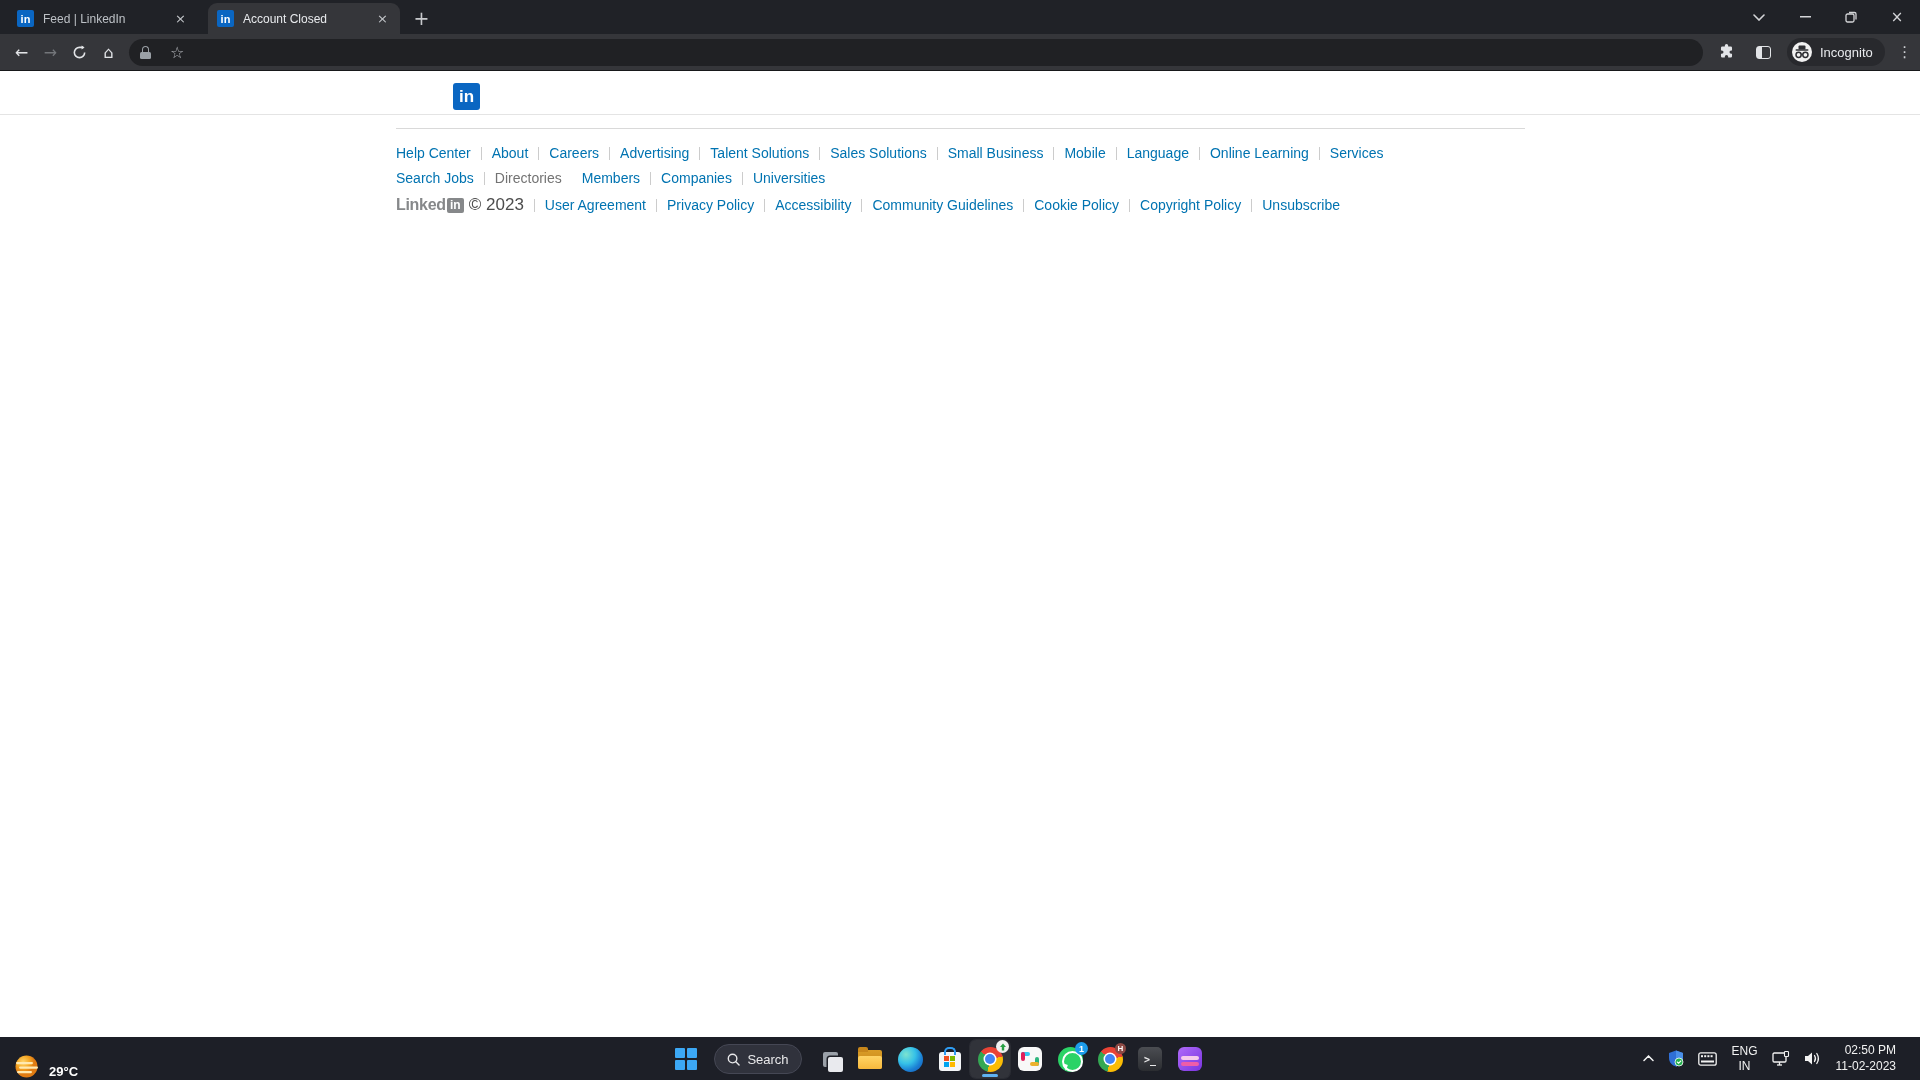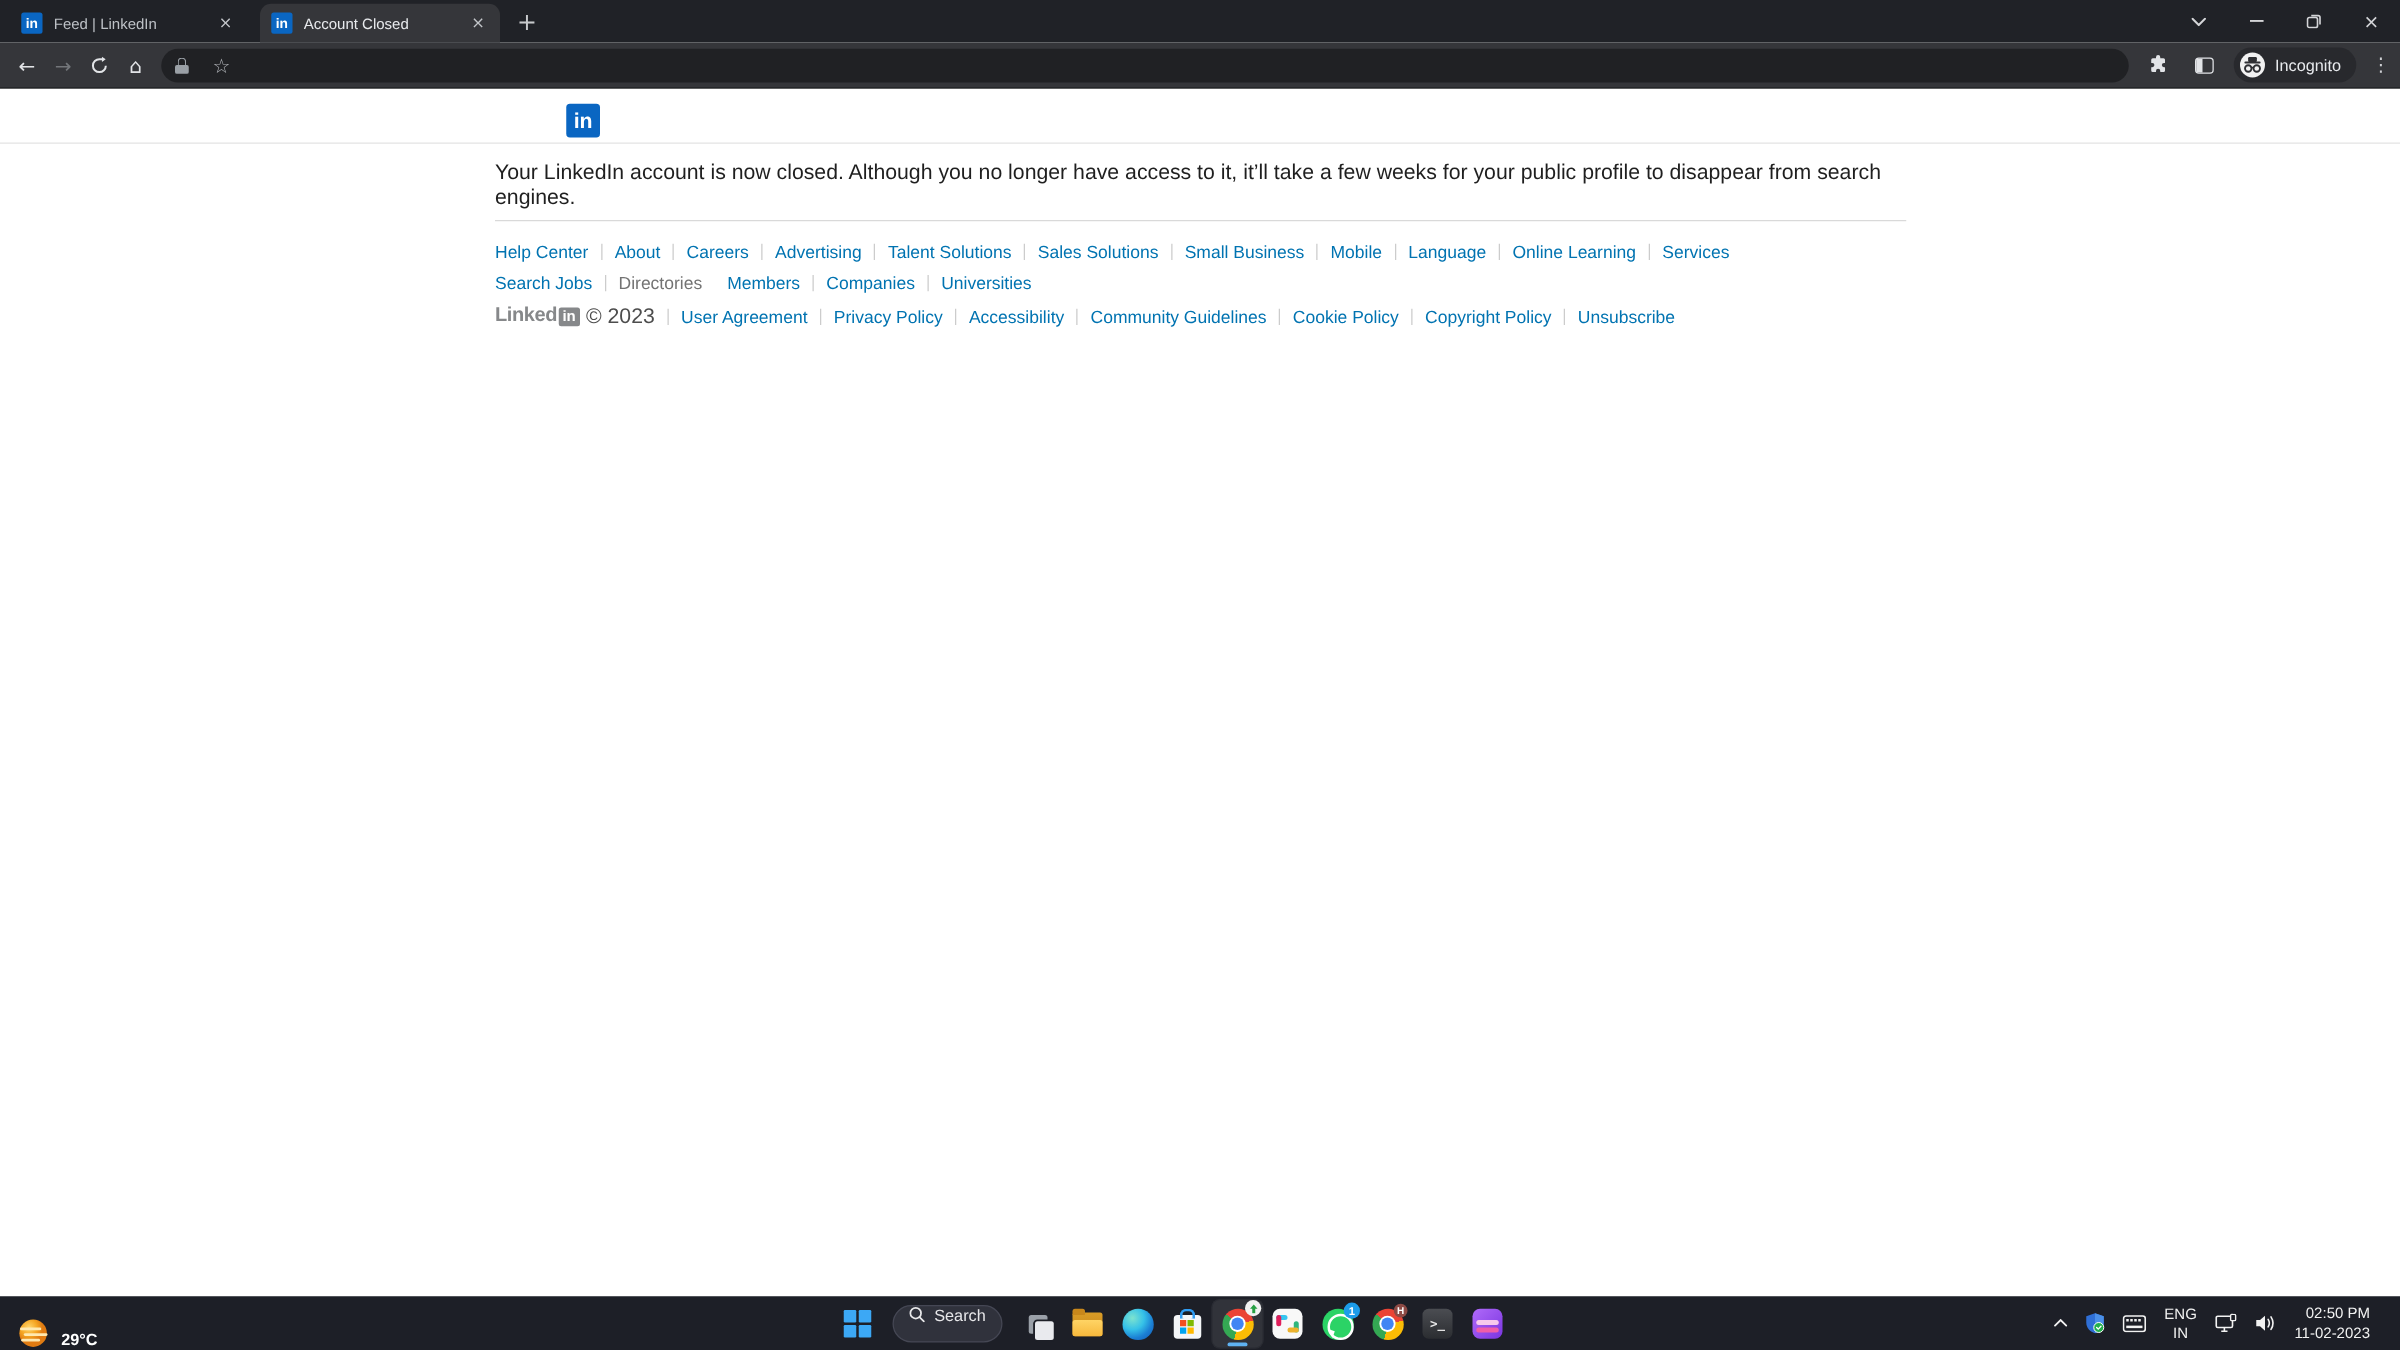--- a/index.html
+++ b/index.html
@@ -109,21 +109,21 @@
   .slot { width:40px; height:38px; border-radius:6px; display:flex; align-items:center; justify-content:center; position:relative; }
   .slot.active-app { background:rgba(255,255,255,0.09); box-shadow:0 0 0 1px rgba(255,255,255,0.06); }
   .slot.active-app::after {
     content:""; position:absolute; bottom:1px; left:50%; transform:translateX(-50%);
     width:16px; height:3px; border-radius:2px; background:#5fb2f2;
   }
   .start-grid { width:22px; height:22px; display:grid; grid-template-columns:10px 10px; grid-template-rows:10px 10px; gap:2px; }
   .start-grid i { background:#3ca8f5; border-radius:1px; }
   .search-pill {
     height:30px; width:88px; margin:0 8px; border-radius:15px; background:#30323c;
-    border:1px solid #454754; display:flex; justify-content:center; gap:7px;
+    border:1px solid #454754; display:flex; align-items:center; justify-content:center; gap:7px;
   }
   .search-label { color:#e8e8ea; font-size:13px; }
 
   .chrome-circle { width:25px; height:25px; border-radius:50%; position:relative;
     background:conic-gradient(from -50deg, #ea4335 0deg 125deg, #fbbc05 125deg 245deg, #34a853 245deg 360deg); }
   .chrome-circle::before { content:""; position:absolute; left:50%; top:50%; transform:translate(-50%,-50%);
     width:13px; height:13px; border-radius:50%; background:#fff; }
   .chrome-circle::after { content:""; position:absolute; left:50%; top:50%; transform:translate(-50%,-50%);
     width:10px; height:10px; border-radius:50%; background:#4285f4; }
   .badge {
@@ -257,21 +257,20 @@
   </div>
   <span class="kebab glyph">⋮</span>
 </div>
 
 <div class="page">
   <div class="page-header">
     <a class="page-logo">in</a>
   </div>
 
   <div class="content">
-    <p class="subtext">Your LinkedIn account is now closed. Although you no longer have access to it, it’ll take a few weeks for your public profile to disappear from search engines.</p>
     <hr class="rule">
 
     <div class="f-row">
       <a class="flink">Help Center</a>
         <span class="fsep"></span>
       <a class="flink">About</a>
         <span class="fsep"></span>
       <a class="flink">Careers</a>
         <span class="fsep"></span>
       <a class="flink">Advertising</a>

